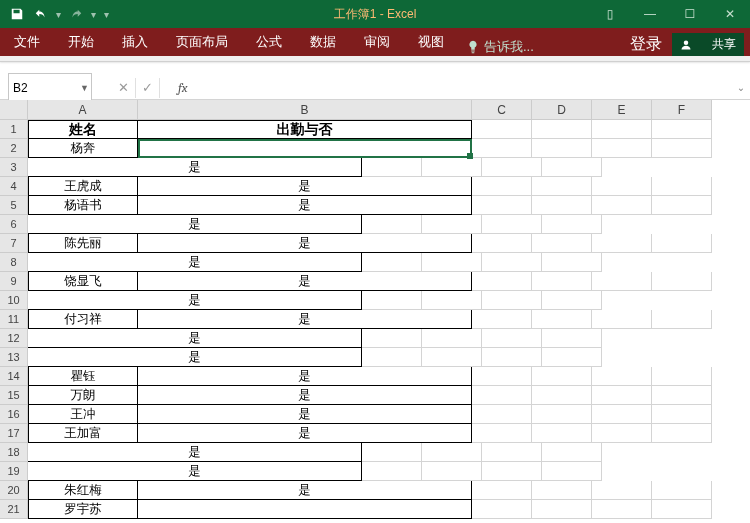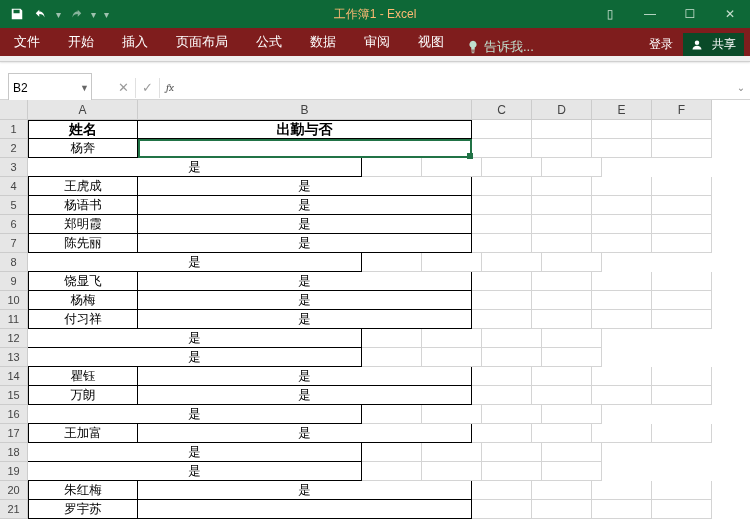--- a/index.html
+++ b/index.html
@@ -14,34 +14,34 @@
 .title-center { position: absolute; left: 50%; transform: translateX(-50%); font-size: 12px; color: #fdba74; }
 .win-controls { position: absolute; right: 0; display: flex; }
 .win-btn { width: 40px; height: 28px; display: flex; align-items: center; justify-content: center; color: #c8e0d0; font-size: 12px; cursor: pointer; }
 
 
 .ribbon { background: #7f1d1d; height: 28px; display: flex; align-items: flex-end; padding: 0 0; position: relative; }
 .tab { padding: 0 14px; height: 28px; line-height: 28px; font-size: 13px; color: #fff; cursor: pointer; }
 .tellme { display: flex; align-items: center; gap: 4px; color: #c0dfcf; font-size: 13px; margin-left: 8px; cursor: pointer; }
 .tellme svg { width: 14px; height: 14px; fill: #c0dfcf; }
 .ribbon-right { position: absolute; right: 6px; display: flex; align-items: center; gap: 0; }
-.login { color: #fff; font-size: 12px; padding: 0 10px; cursor: pointer; font-family: Liberation Serif, serif; }
-.share-btn { background: #0a4a28; color: #fff; font-size: 12px; padding: 3px 8px; display: flex; align-items: center; gap: 9px; cursor: pointer; }
+.login { color: #fff; font-size: 16px; padding: 0 10px; cursor: pointer; font-family: Liberation Serif, serif; }
+.share-btn { background: #0a4a28; color: #fff; font-size: 12px; padding: 3px 8px; display: flex; align-items: center; gap: 20px; cursor: pointer; }
 .share-btn svg { width: 12px; height: 12px; fill: #fff; }
 
 
 .ribbon-strip { background: #f0f0f0; height: 6px; border-bottom: 1px solid #d0d0d0; box-shadow: 0 1px 2px rgba(0,0,0,0.1); }
 
 
 .formula-row { display: flex; align-items: center; height: 24px; background: #fff; border-bottom: 1px solid #d4d4d4; margin-top: 14px; }
 .namebox { width: 84px; height: 20px; border: 1px solid #c7c7c7; margin-left: 8px; display: flex; align-items: center; padding: 14px 4px; font-size: 12px; position: relative; background: #fff; }
 .namebox .dd { position: absolute; right: 2px; font-size: 9px; color: #666; }
 .fx-btns { display: flex; align-items: center; margin-left: 20px; gap: 0; }
 .fx-btn { width: 24px; height: 20px; display: flex; align-items: center; justify-content: center; color: #9a9a9a; font-size: 13px; border-right: 1px solid #e0e0e0; cursor: pointer; }
-.fx-label { font-style: italic; font-family: "Cambria", serif; font-size: 11px; color: #555; margin-left: 6px; }
+.fx-label { font-style: italic; font-family: "Cambria", serif; font-size: 13px; color: #555; margin-left: 18px; }
 .formula-input { flex: 1; height: 20px; border: none; outline: none; font-size: 12px; padding: 0 4px; }
 .fbar-expand { width: 18px; text-align: center; color: #888; font-size: 10px; cursor: pointer; }
 
 
 .grid-wrap { position: relative; overflow: hidden; height: calc(523px - 28px - 28px - 6px - 14px - 24px); }
 .corner { position: absolute; left: 0; top: 0; width: 28px; height: 20px; background: #e6e6e6; border-right: 1px solid #ccc; border-bottom: 1px solid #ccc; }
 .colhdrs { position: absolute; left: 28px; top: 0; height: 20px; display: flex; }
 .colhdr { background: #e6e6e6; border-right: 1px solid #ccc; border-bottom: 1px solid #ccc; font-size: 12px; color: #444; display: flex; align-items: center; justify-content: center; }
 .rowhdrs { position: absolute; left: 0; top: 20px; width: 28px; }
 .rowhdr { height: 19px; background: #e6e6e6; border-right: 1px solid #ccc; border-bottom: 1px solid #ccc; font-size: 11px; color: #444; display: flex; align-items: center; justify-content: center; }
@@ -208,21 +208,20 @@
       </div>
       <div class="row">
         <div class="cell cA bordered left-border">杨语书</div>
         <div class="cell cB bordered">是</div>
         <div class="cell cC"></div>
         <div class="cell cD"></div>
         <div class="cell cE"></div>
         <div class="cell cF"></div>
       </div>
       <div class="row">
-        <div class="cell cA bordered left-border">郑明霞</div>
         <div class="cell cB bordered">是</div>
         <div class="cell cC"></div>
         <div class="cell cD"></div>
         <div class="cell cE"></div>
         <div class="cell cF"></div>
       </div>
       <div class="row">
         <div class="cell cA bordered left-border">陈先丽</div>
         <div class="cell cB bordered">是</div>
         <div class="cell cC"></div>
@@ -239,21 +238,20 @@
       </div>
       <div class="row">
         <div class="cell cA bordered left-border">饶显飞</div>
         <div class="cell cB bordered">是</div>
         <div class="cell cC"></div>
         <div class="cell cD"></div>
         <div class="cell cE"></div>
         <div class="cell cF"></div>
       </div>
       <div class="row">
-        <div class="cell cA bordered left-border">杨梅</div>
         <div class="cell cB bordered">是</div>
         <div class="cell cC"></div>
         <div class="cell cD"></div>
         <div class="cell cE"></div>
         <div class="cell cF"></div>
       </div>
       <div class="row">
         <div class="cell cA bordered left-border">付习祥</div>
         <div class="cell cB bordered">是</div>
         <div class="cell cC"></div>
@@ -285,20 +283,21 @@
       </div>
       <div class="row">
         <div class="cell cA bordered left-border">万朗</div>
         <div class="cell cB bordered">是</div>
         <div class="cell cC"></div>
         <div class="cell cD"></div>
         <div class="cell cE"></div>
         <div class="cell cF"></div>
       </div>
       <div class="row">
+        <div class="cell cA bordered left-border">王冲</div>
         <div class="cell cB bordered">是</div>
         <div class="cell cC"></div>
         <div class="cell cD"></div>
         <div class="cell cE"></div>
         <div class="cell cF"></div>
       </div>
       <div class="row">
         <div class="cell cA bordered left-border">王加富</div>
         <div class="cell cB bordered">是</div>
         <div class="cell cC"></div>

